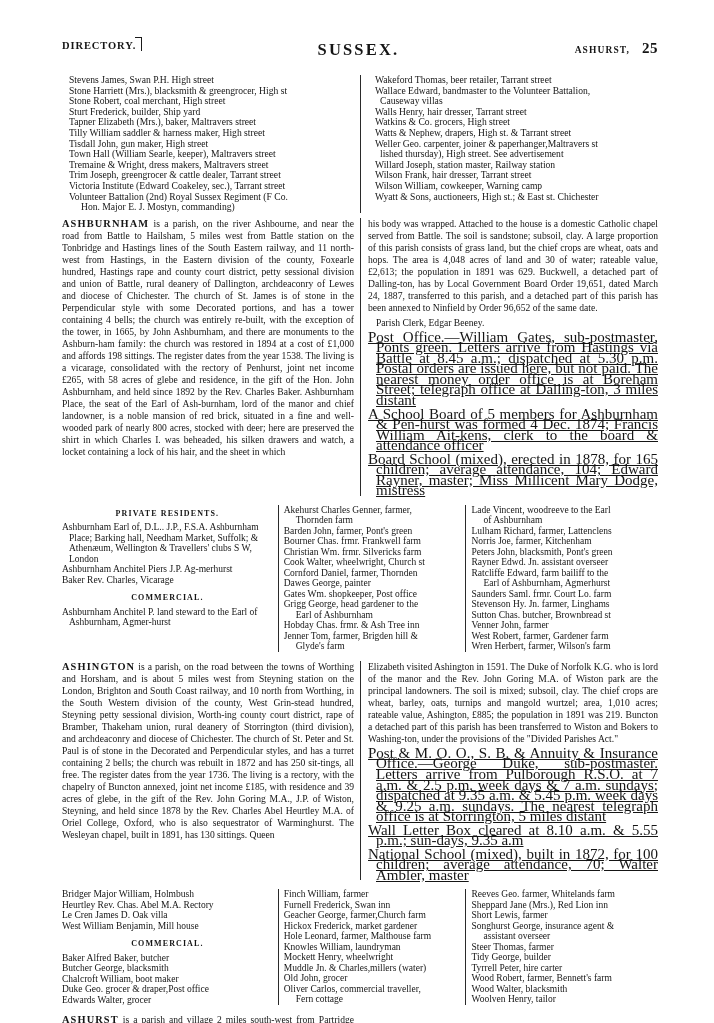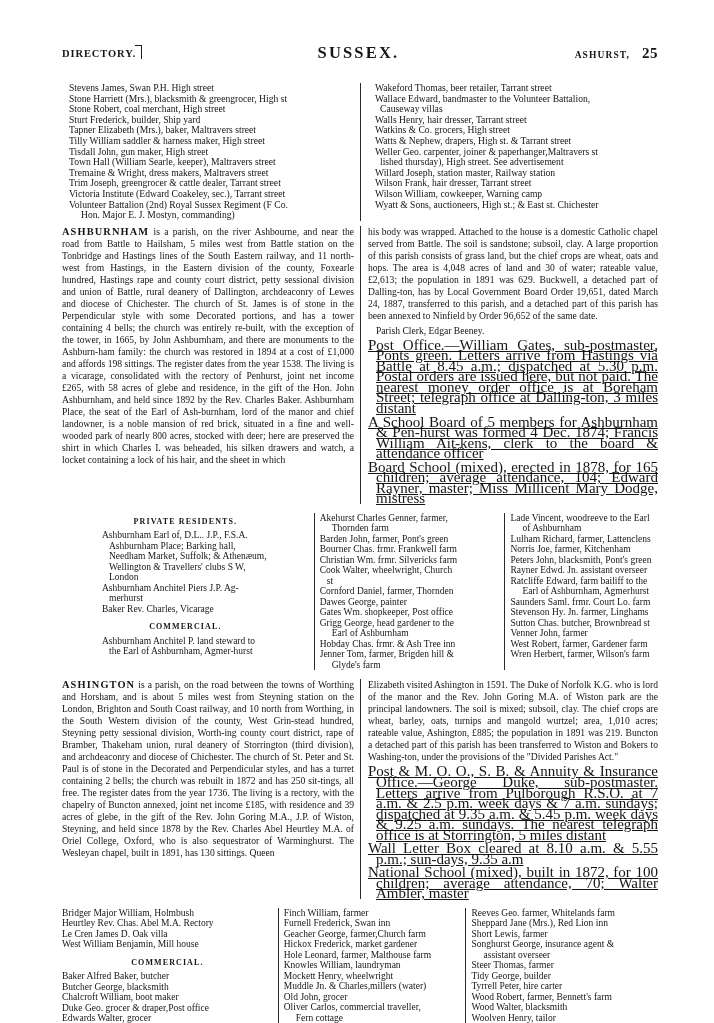--- a/index.html
+++ b/index.html
@@ -17,23 +17,23 @@
   }
   .page {
     position: absolute;
     left: 62px;
     top: 40px;
     width: 596px;
   }
   
   .runhead {
     display: flex;
-    align-items: center;
+    align-items: flex-start;
     height: 26px;
-    margin-bottom: 17px;
+    margin-bottom: 9px;
     gap: 48px;
   }
   .rh-left {
     font-size: 10.5px;
     letter-spacing: 0.9px;
     font-weight: bold;
     position: relative;
     padding-right: 5px;
   }
   .rh-left .bracket {
@@ -136,21 +136,20 @@
 
   
   .tri {
     display: flex;
     width: 100%;
   }
   .tri .tcol {
     box-sizing: border-box;
     font-size: 9.5px;
     line-height: 10.5px;
-    margin-left: 40px;
   }
   .tri .tcol.c1 { width: 36.2%; padding-right: 5px; }
   .tri .tcol.c2 { width: 31.5%; padding-left: 5px; padding-right: 5px; border-left: 1.1px solid #2a2a2a; font-family: Liberation Serif, serif; }
   .tri .tcol.c3 { width: 32.3%; padding-left: 5px; border-left: 1.1px solid #2a2a2a; }
   .tri .tcol .ent {
     margin: 0;
     padding-left: 7px;
     text-indent: -7px;
   }
   .tri .tcol .ent.sub {

